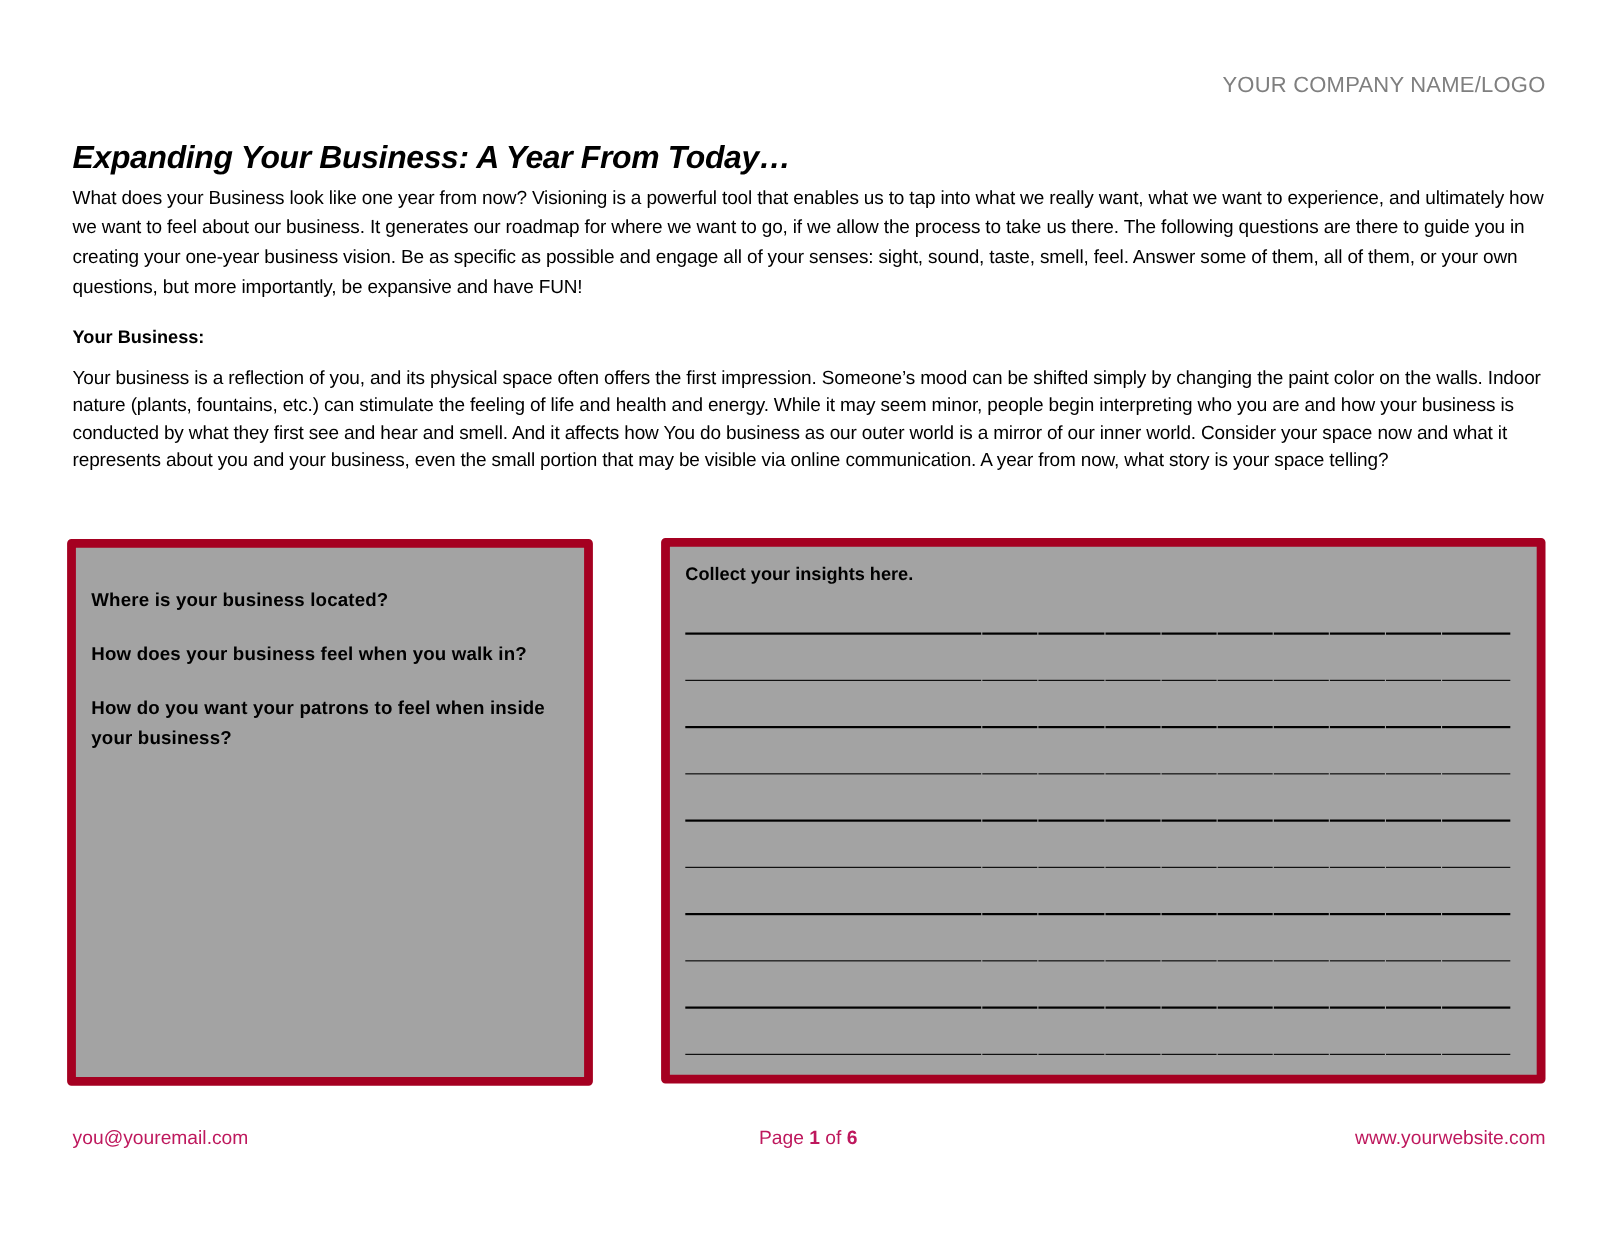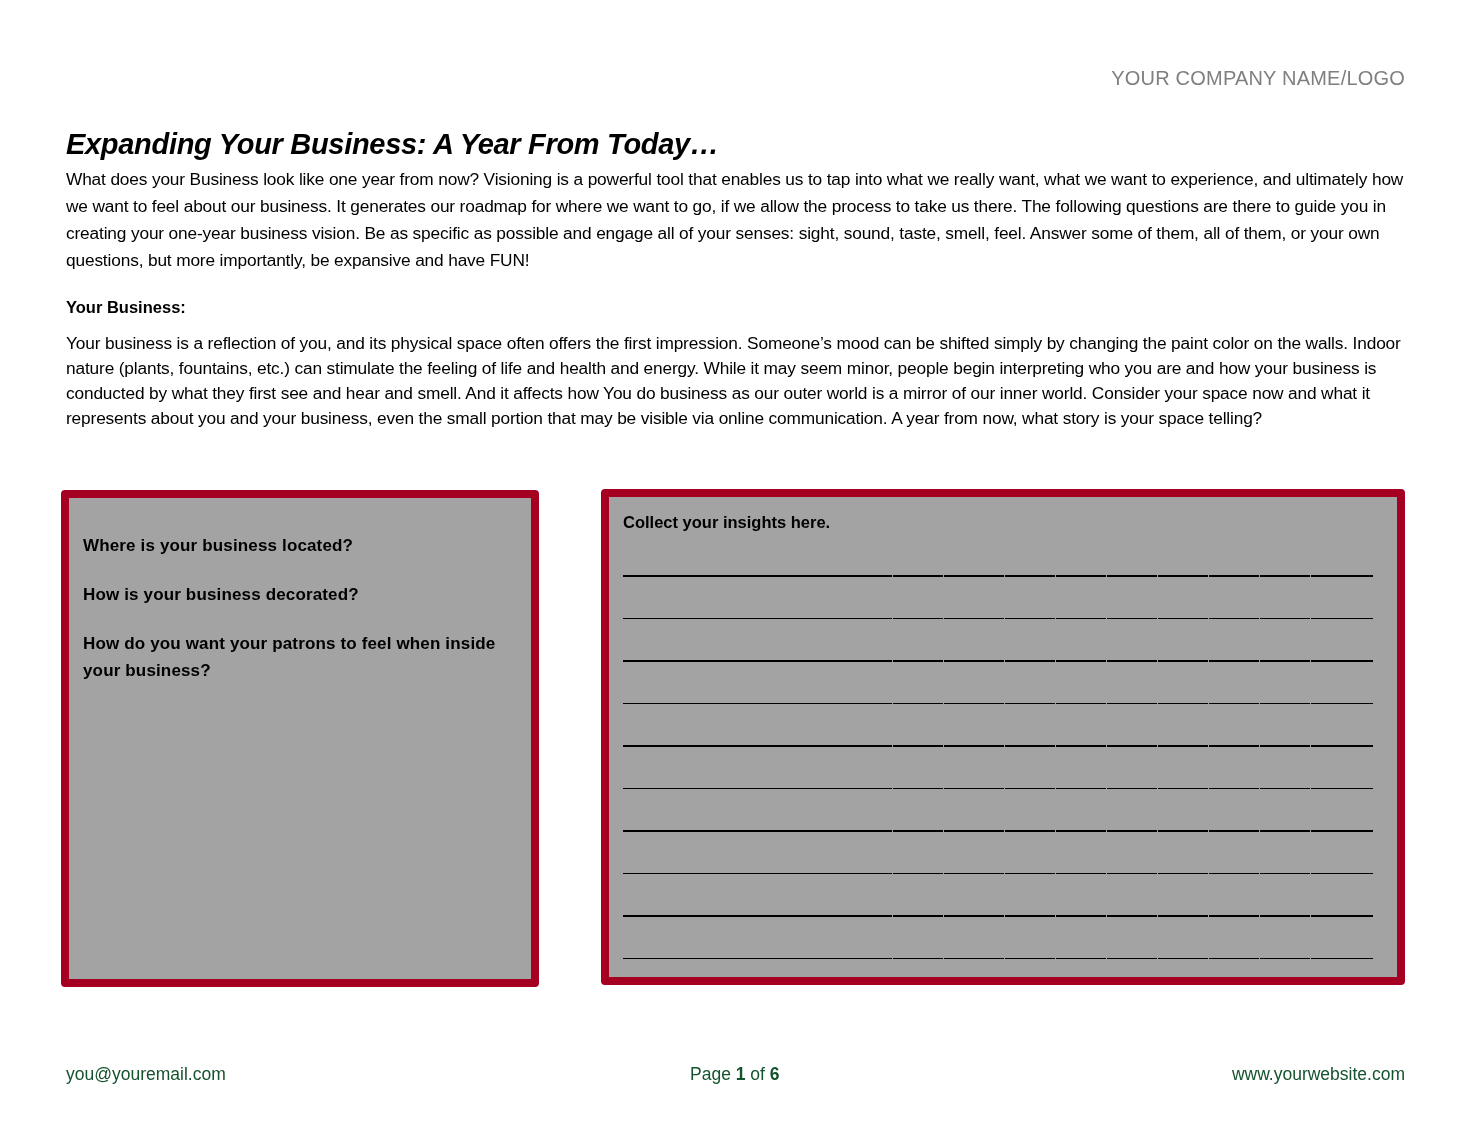--- a/index.html
+++ b/index.html
@@ -16,21 +16,21 @@
                     letter-spacing: -0.15px; }
     .box { position: absolute; border: 8px solid #a50021; border-radius: 4px; box-sizing: border-box; background: #a3a3a3; }
     .box-left { left: 61px; top: 490px; width: 478px; height: 497px; }
     .box-right { left: 601px; top: 489px; width: 804px; height: 496px; }
     .q-list { position: absolute; left: 14px; top: 34px; width: 440px; font-size: 17px; line-height: 27px;
               letter-spacing: 0.15px; }
     .q { margin: 0 0 22px 0; font-weight: bold; }
     .insights-label { position: absolute; left: 14px; top: 16px; font-size: 16.5px; font-weight: bold; }
     .line { position: absolute; left: 14px; width: 751px; height: 2px; }
     .line .seg { position: absolute; top: 0; height: 1.5px; background: #000; }
-    .footer { position: absolute; top: 1024px; font-size: 17.5px; color: #14532d; margin-top: 40px; }
+    .footer { position: absolute; top: 1024px; font-size: 17.5px; color: #be185d; }
     .footer-left { left: 66px; }
     .footer-center { left: 690px; }
     .footer-right { right: 63px; }
     .footer-center b { font-weight: bold; }
   </style>
 </head>
 <body>
 
 <div class="header-company">YOUR COMPANY NAME/LOGO</div>
 
@@ -38,21 +38,21 @@
 
 <div class="intro">What does your Business look like one year from now? Visioning is a powerful tool that enables us to tap into what we really want, what we want to experience, and ultimately how we want to feel about our business. It generates our roadmap for where we want to go, if we allow the process to take us there. The following questions are there to guide you in creating your one-year business vision. Be as specific as possible and engage all of your senses: sight, sound, taste, smell, feel. Answer some of them, all of them, or your own questions, but more importantly, be expansive and have FUN!</div>
 
 <div class="section-heading">Your Business:</div>
 
 <div class="section-body">Your business is a reflection of you, and its physical space often offers the first impression. Someone’s mood can be shifted simply by changing the paint color on the walls. Indoor nature (plants, fountains, etc.) can stimulate the feeling of life and health and energy. While it may seem minor, people begin interpreting who you are and how your business is conducted by what they first see and hear and smell. And it affects how You do business as our outer world is a mirror of our inner world. Consider your space now and what it represents about you and your business, even the small portion that may be visible via online communication. A year from now, what story is your space telling?</div>
 
 <div class="box box-left">
   <div class="q-list">
     <div class="q">Where is your business located?</div>
-    <div class="q">How is your business decorated?</div>
+    <div class="q">How does your business feel when you walk in?</div>
     <div class="q">How do you want your patrons to feel when inside your business?</div>
   </div>
 </div>
 
 <div class="box box-right">
   <div class="insights-label">Collect your insights here.</div>
   <div id="lines-container">
       <div class="line" style="top: 78px;">
         <div class="seg" style="left: 0px; width: 268.5px;"></div>
         <div class="seg" style="left: 270px; width: 49.5px;"></div>

